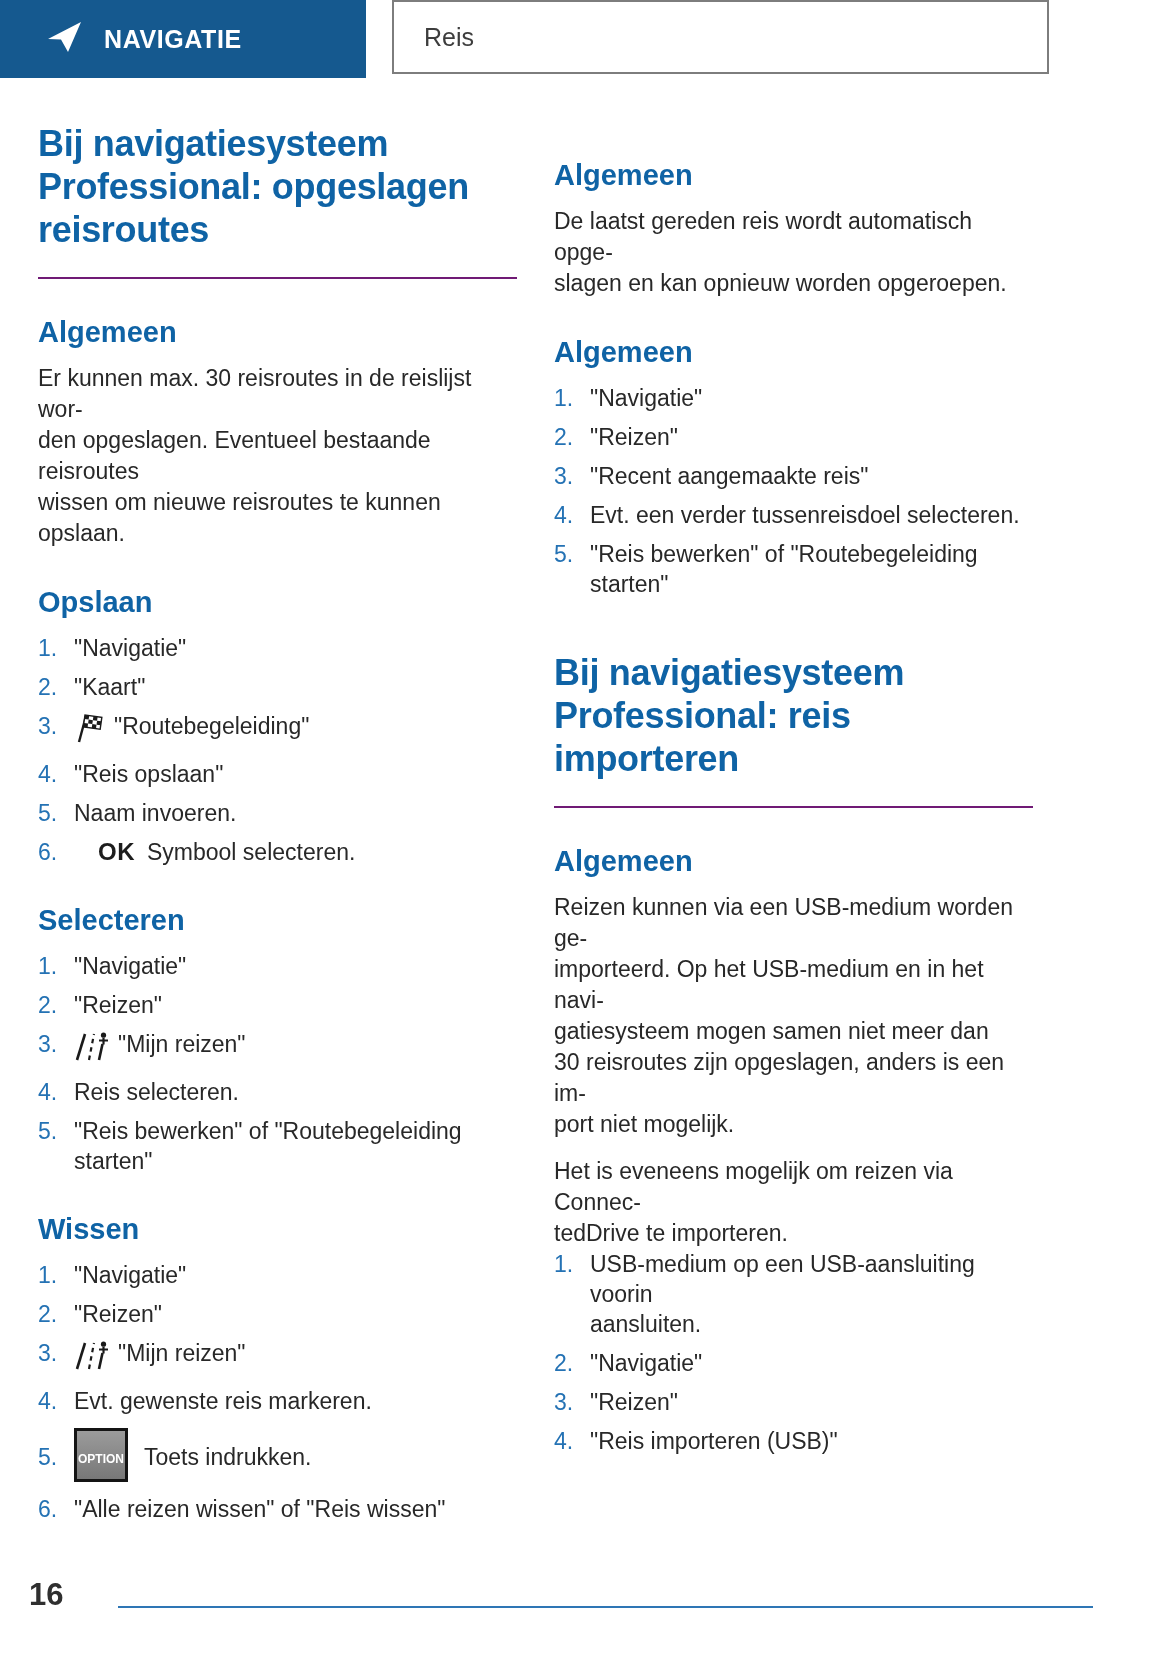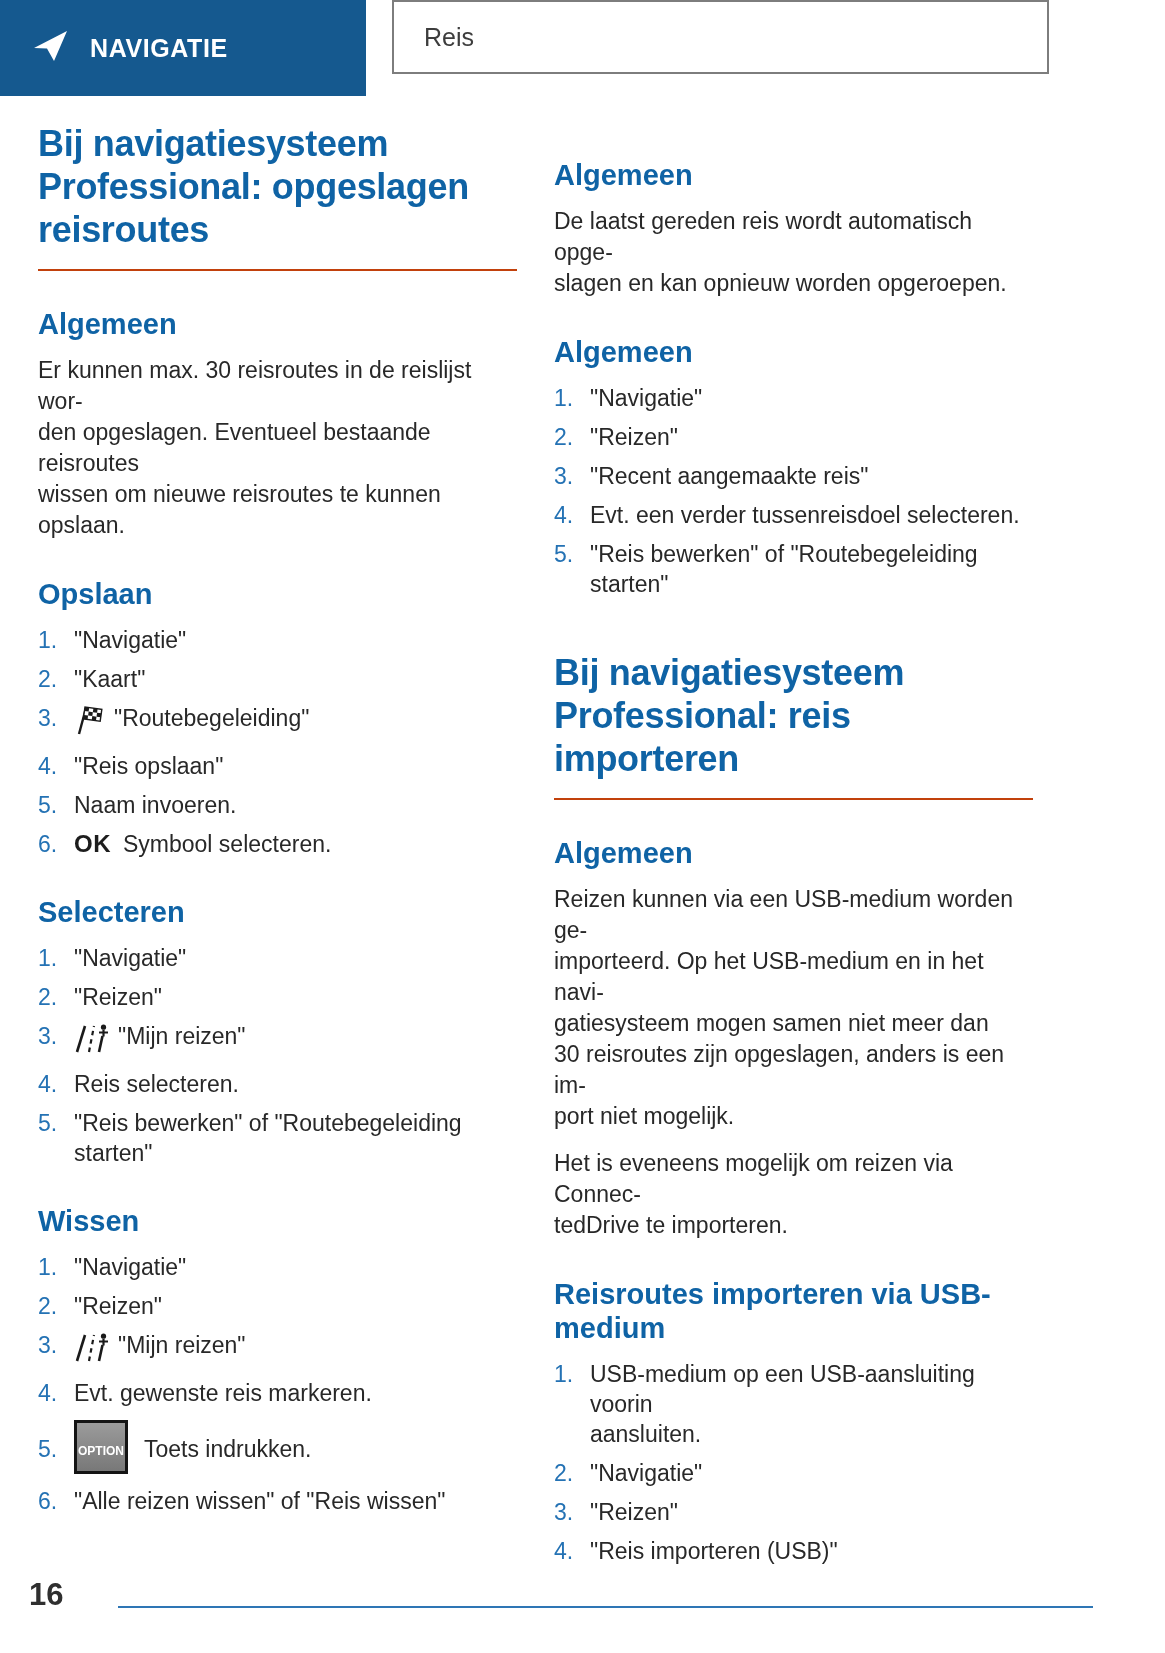--- a/index.html
+++ b/index.html
@@ -2,57 +2,57 @@
 <html><head>
 <meta charset="utf-8">
 <style>
   html,body { margin:0; padding:0; }
   body {
     width:1165px; height:1653px; position:relative; background:#ffffff;
     font-family:"Liberation Sans", sans-serif; color:#282828; overflow:hidden;
   }
   
   .header-tab {
-    position:absolute; top:0; left:0; width:366px; height:96px;
+    position:absolute; top:0; left:0; width:366px; height:78px;
     background:#15598f; display:flex; align-items:center; box-sizing:border-box;
-    padding-left:32px;
+    padding-left:46px;
     text-align:center;
   }
   .header-tab .nav-ico { flex:none; margin-right:20px; }
   .tab-label { color:#ffffff; font-size:25px; font-weight:bold; letter-spacing:.6px; }
   .section-box {
     position:absolute; top:0; left:392px; width:657px; height:74px;
     border:2px solid #7d7d7d; box-sizing:border-box;
     display:flex; align-items:center; padding-left:30px; background:#fff;
   }
   .section-box span { font-size:25px; color:#3d3d3d; }
   
   .columns { position:absolute; top:122px; left:38px; display:flex; gap:37px; }
   .col { width:479px; }
   [data-bind] { white-space:pre-line; }
   h1.title {
     font-size:36px; line-height:43px; font-weight:bold; color:#0f63a5;
-    margin:0; padding-bottom:18px; border-bottom:2px solid #c2410c; letter-spacing:-.3px;
+    margin:0; padding-bottom:26px; border-bottom:2px solid #701a75; letter-spacing:-.3px;
   }
   h1.title2 { margin-top:52px; }
   h2.sub {
     font-size:29px; line-height:34px; font-weight:bold; color:#0f63a5;
     margin:36px 0 14px 0;
   }
   p.body { font-size:23px; line-height:31px; margin:0; }
   p.body + p.body { margin-top:16px; }
   
   .steps { margin:0; }
   .step { display:flex; align-items:flex-start; margin-bottom:9px; font-size:23px; line-height:30px; }
   .step .num { flex:none; width:36px; color:#2472b4; }
   .step .txt { flex:1; color:#282828; }
   .step .icon { flex:none; margin:2px 10px 0 0; }
   .step .ok-glyph {
     flex:none; font-weight:bold; font-size:24px; letter-spacing:.5px;
-    color:#1d1d1d; margin-right:12px;
+    color:#1d1d1d; margin-right:12px;margin-left:24px;
   }
   .step .key {
     flex:none; width:54px; height:54px; box-sizing:border-box;
     background:linear-gradient(#9b9b9b,#787878); border:3px solid #141414;
     color:#ffffff; font-size:12px; font-weight:bold;
     display:flex; justify-content:center; padding-top:13px; margin-right:16px;
   }
   .step.key-row { align-items:flex-end; margin:12px 0 12px; }
   .step.key-row .num, .step.key-row .txt { padding-bottom:10px; }
   
@@ -241,22 +241,20 @@
 
     <h2 class="sub" data-bind="right.algemeen2.heading">Algemeen</h2>
     <p class="body" data-bind="right.algemeen2.para1_lines">Reizen kunnen via een USB-medium worden ge-
 importeerd. Op het USB-medium en in het navi-
 gatiesysteem mogen samen niet meer dan
 30 reisroutes zijn opgeslagen, anders is een im-
 port niet mogelijk.</p>
     <p class="body" data-bind="right.algemeen2.para2_lines">Het is eveneens mogelijk om reizen via Connec-
 tedDrive te importeren.</p>
 
-    <h2 class="sub" data-bind="right.usb.heading_lines">Reisroutes importeren via USB-
-medium</h2>
     <div class="steps">
       <div class="step">
         <span class="num" data-bind="right.usb.items.0.num">1.</span>
         <span class="txt" data-bind="right.usb.items.0.text">USB-medium op een USB-aansluiting voorin
 aansluiten.</span>
       </div>
       <div class="step">
         <span class="num" data-bind="right.usb.items.1.num">2.</span>
         <span class="txt" data-bind="right.usb.items.1.text">"Navigatie"</span>
       </div>

